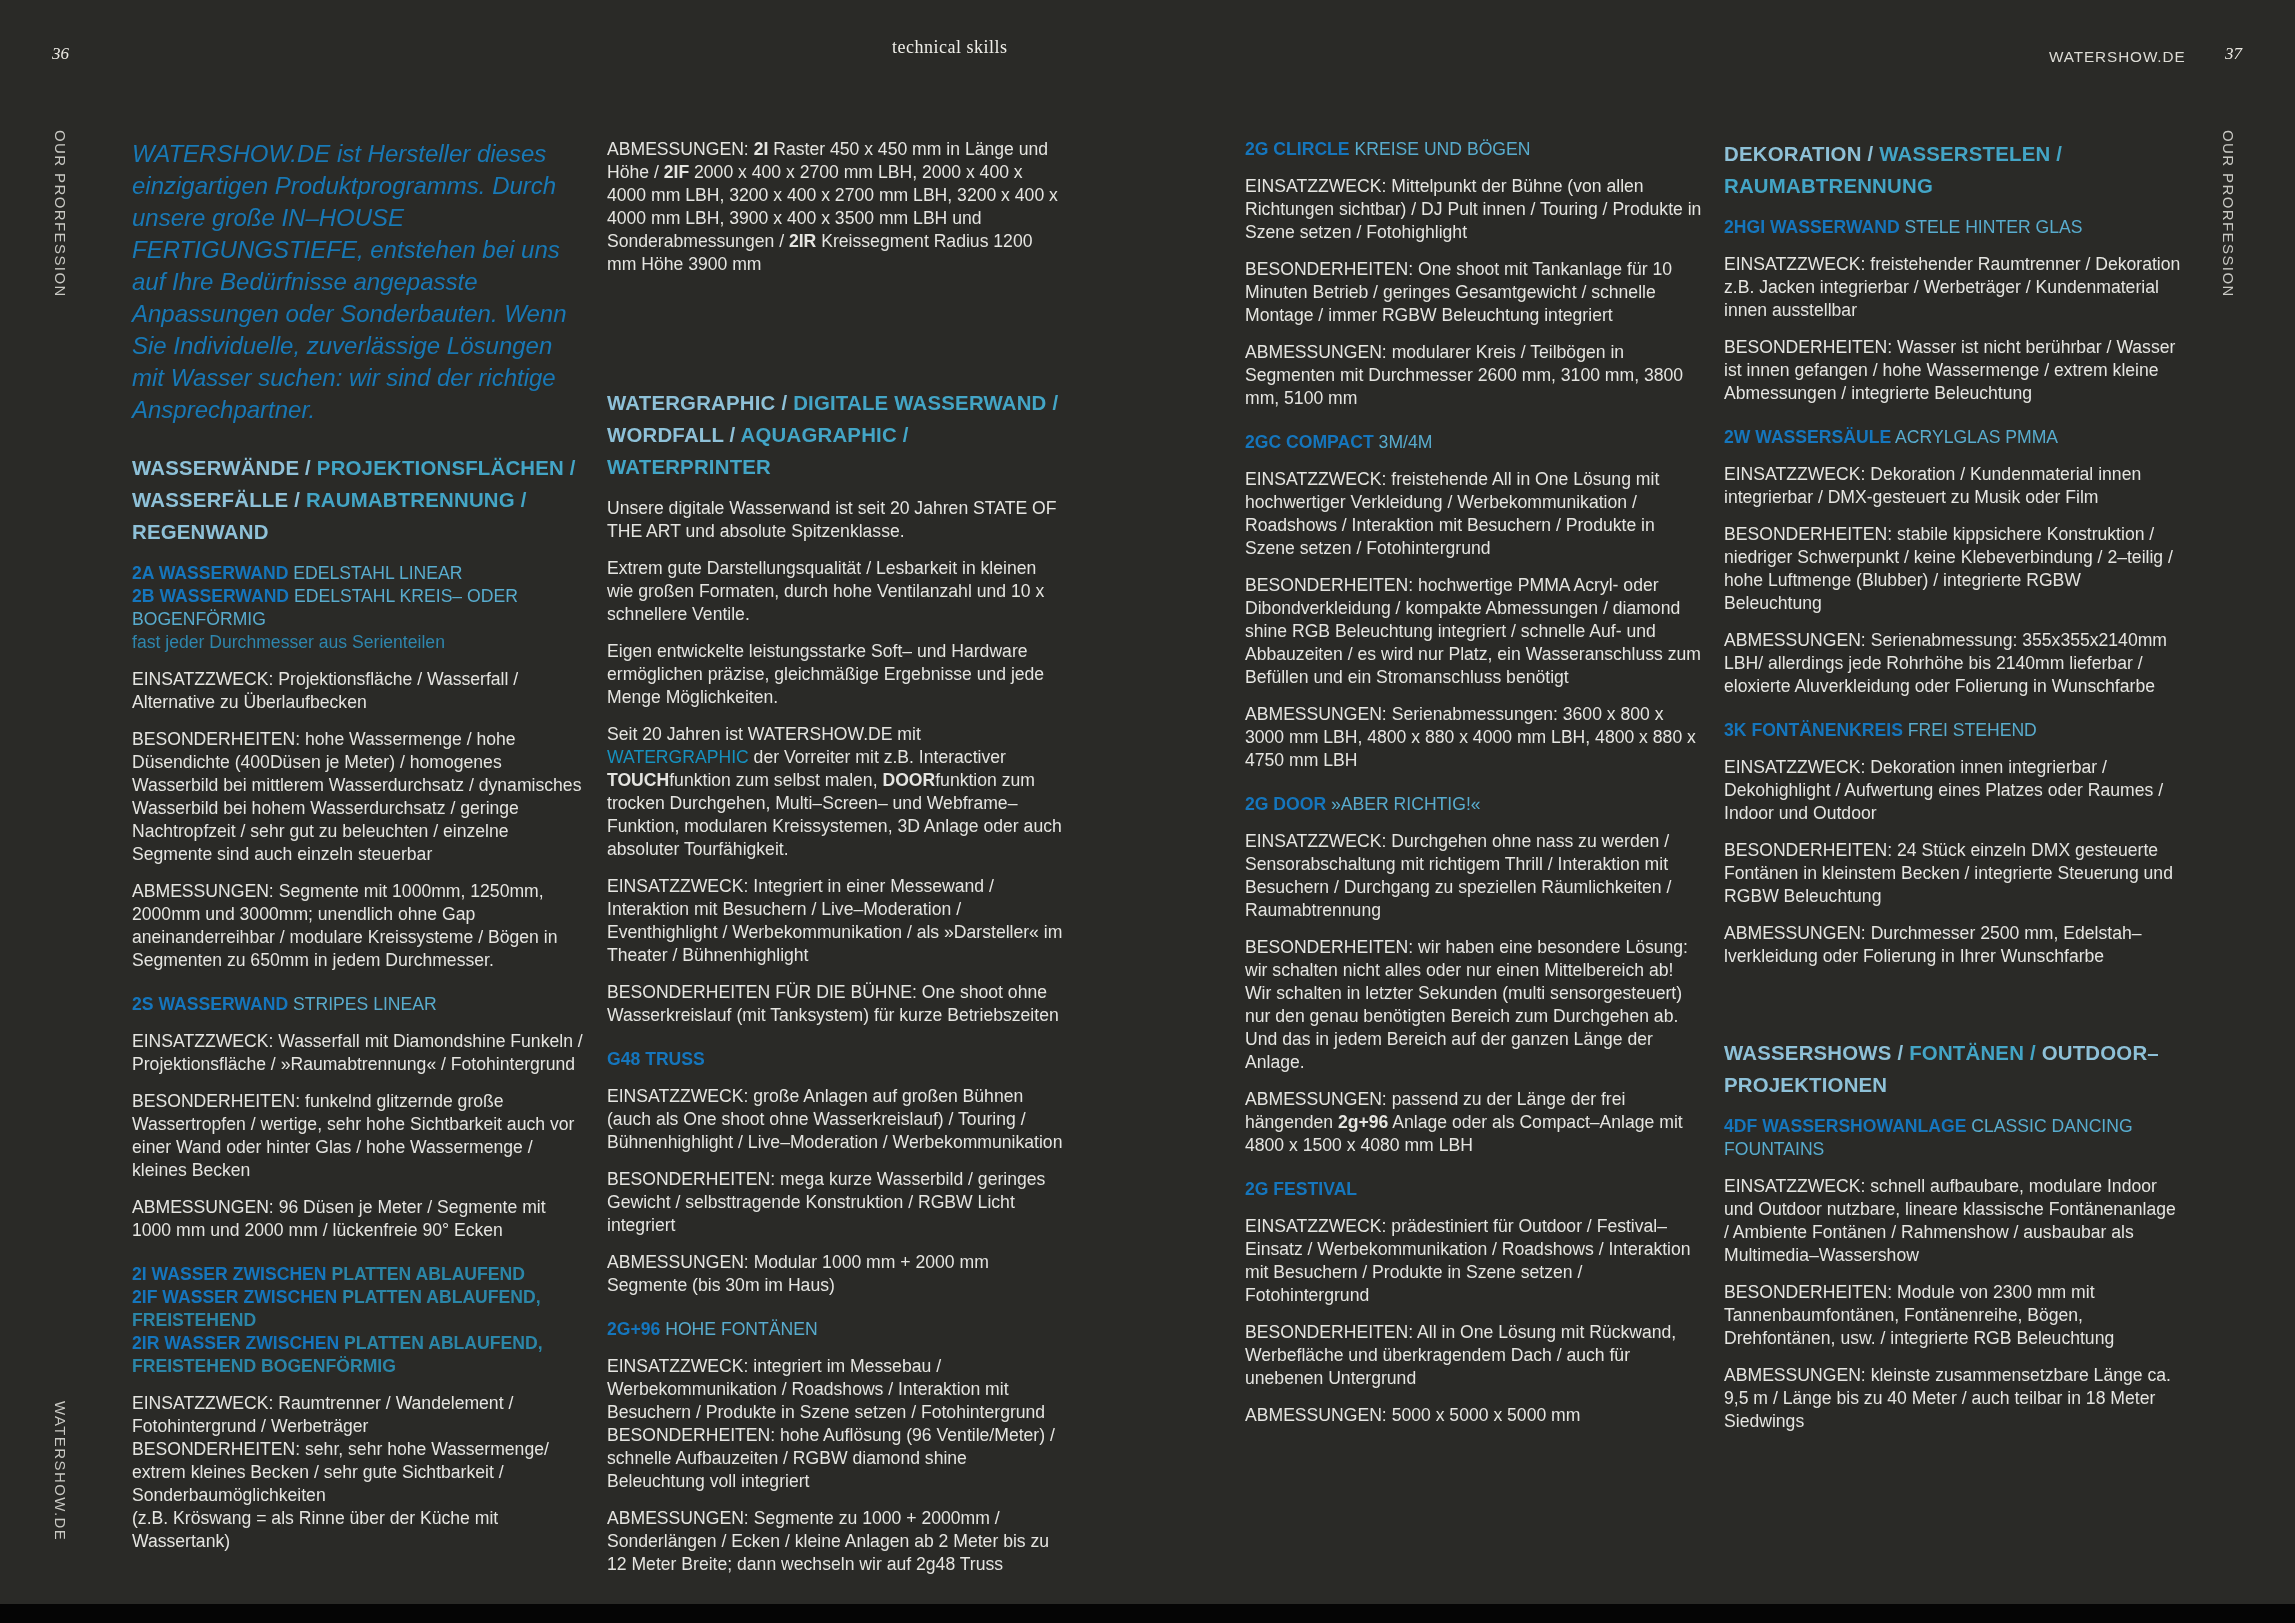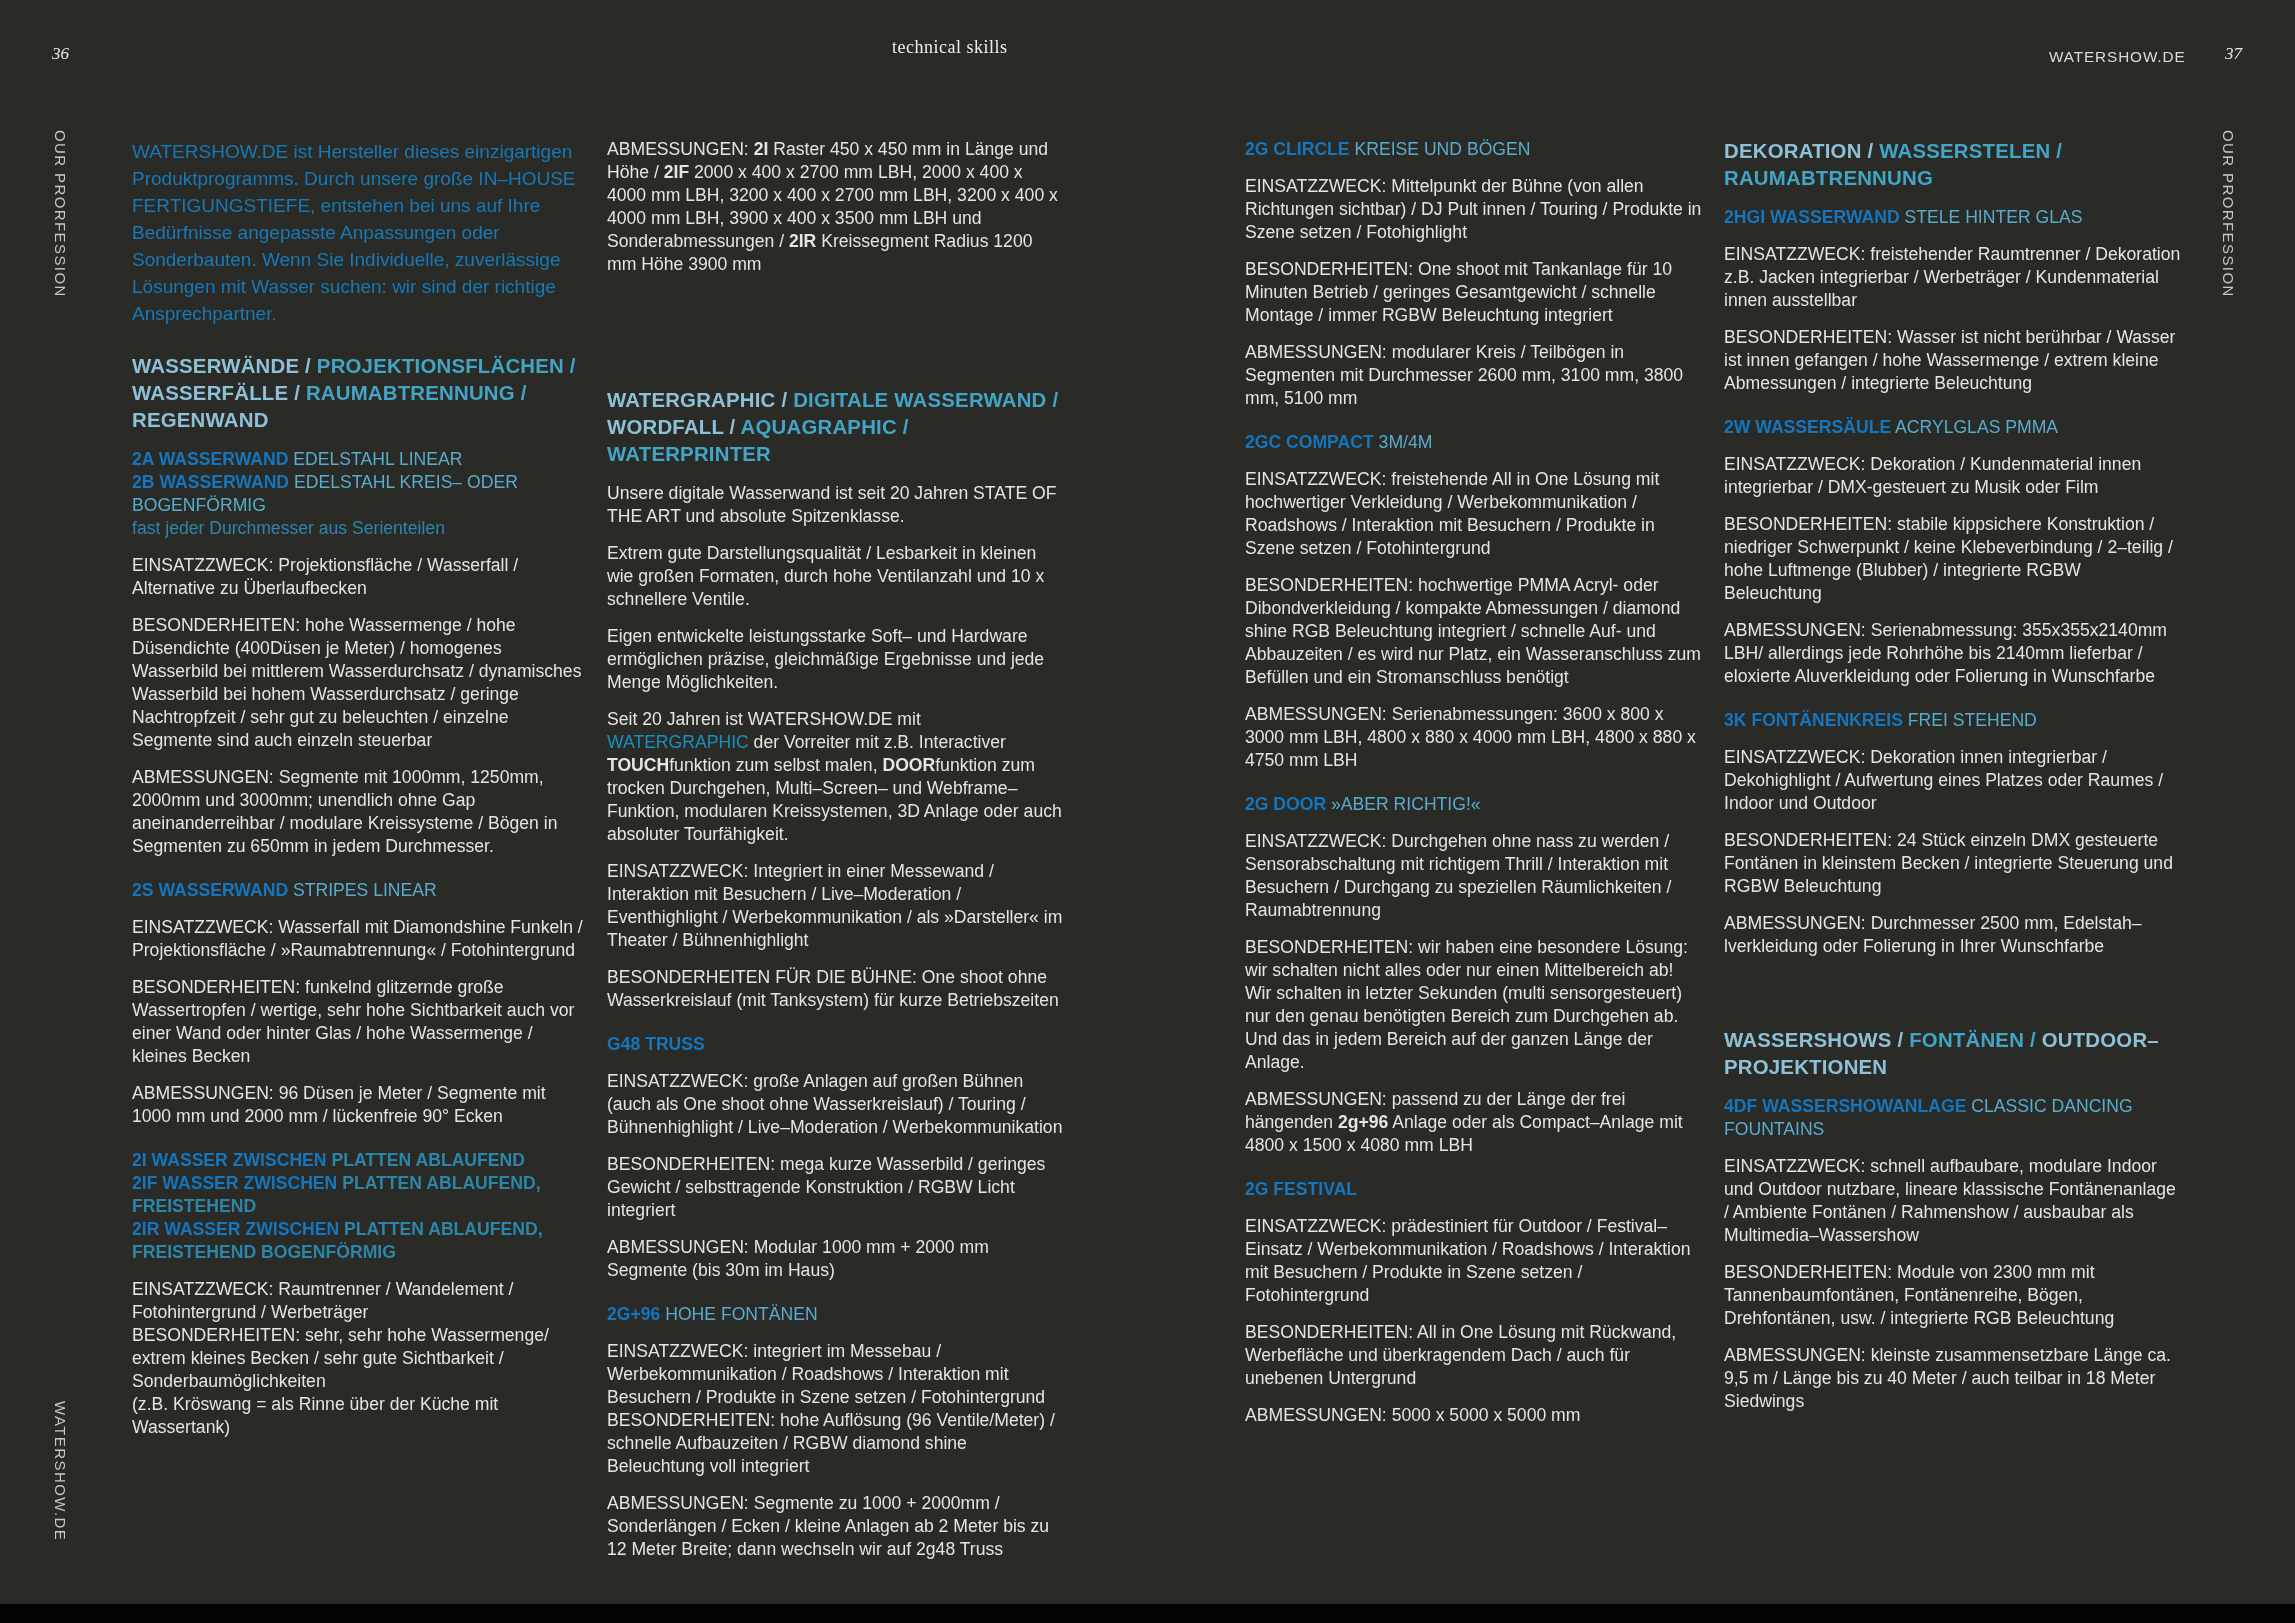--- a/index.html
+++ b/index.html
@@ -39,22 +39,22 @@
   #bottom-bar{
     position:absolute;left:0;bottom:0;width:2295px;height:19.4px;background:#050505;
   }
   
   .col{
     position:absolute;top:138px;width:457px;
     color:#e5e5e1;font-size:17.6px;line-height:23px;
   }
   .b{margin:14px 0 0 0;}
   .col .b:first-child{margin-top:0;}
-  .b-intro{font-size:19px;line-height:27px;color:#1879b6;}
-  .b-h{font-size:20.4px;line-height:27px;font-weight:bold;margin-top:26px;letter-spacing:0.2px;}
+  .b-intro{font-size:24px;line-height:32px;color:#1879b6;font-style:italic;}
+  .b-h{font-size:20.4px;line-height:32px;font-weight:bold;margin-top:26px;letter-spacing:0.2px;}
   .b-pt{margin-top:21px;font-weight:bold;}
   .b-pt.cont{margin-top:0;}
   .b-p.cont{margin-top:0;}
   
   .s-i{color:#1879b6;}
   .s-h1{color:#8ec1d8;}
   .s-h2{color:#43a5c6;}
   .s-code{color:#1576bd;}
   .s-sub{color:#58acce;font-weight:normal;}
   .s-subd{color:#2b86a8;}

